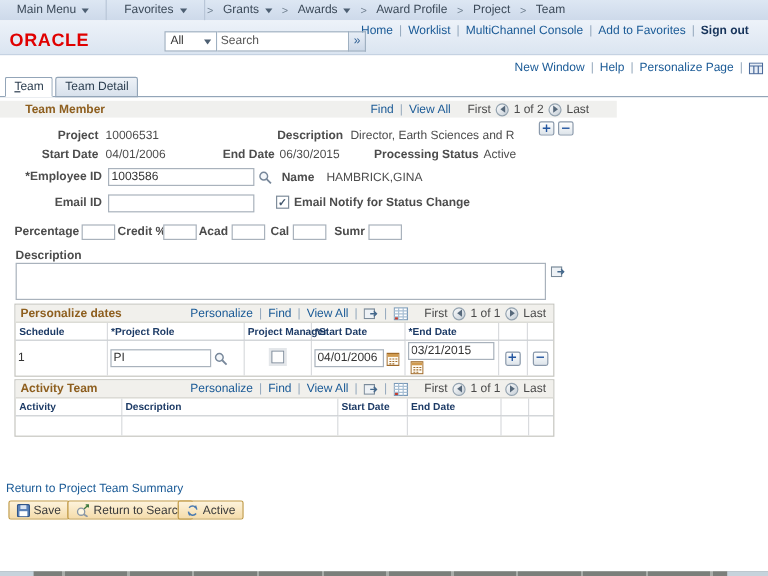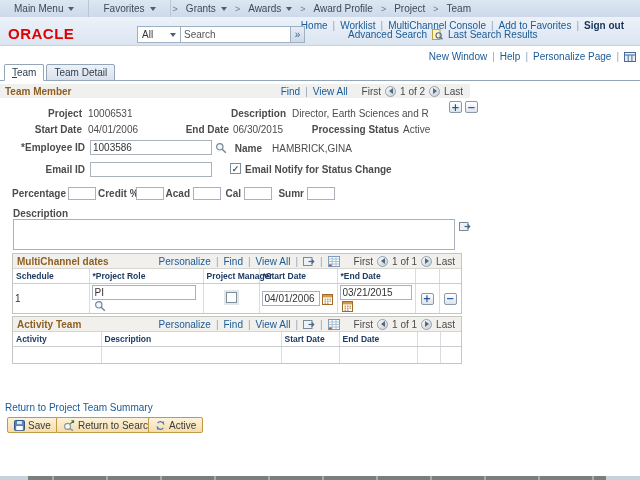--- a/index.html
+++ b/index.html
@@ -26,21 +26,21 @@
 .gobtn{width:14px;background:linear-gradient(#e8eef6,#ccd8e8);border:1px solid #9fb0c1;border-left:none;color:#2e5f93;display:flex;align-items:center;justify-content:center;cursor:pointer}
 .advrow{position:absolute;left:348px;top:12px;display:flex;align-items:center;gap:5px}
 .pagelinks{position:absolute;top:51px;right:4px;display:flex;align-items:center}
 
 .tabs{position:absolute;top:64px;left:4px;display:flex;gap:2px;z-index:2}
 .tab{height:17px;line-height:16px;padding:0 7px;border:1px solid #93a5b8;background:linear-gradient(#eef2f7,#d8e1ec);color:#2c3e50;cursor:pointer;border-radius:2px 2px 0 0;white-space:nowrap}
 .tab.active{background:#fff;border-bottom-color:#fff}
 .tab.active::first-letter{text-decoration:underline}
 .tabline{position:absolute;top:80px;left:0;width:640px;height:1px;background:#93a5b8}
 
-.secbar{position:absolute;top:84px;left:0;width:470px;height:14px;background:#f0f0ee;display:flex;align-items:center;padding:0 5px}
+.secbar{position:absolute;top:84px;left:0;width:514px;height:14px;background:#f0f0ee;display:flex;align-items:center;padding:0 21px}
 .sectitle{color:#8e5f1f;font-weight:bold;white-space:nowrap}
 .toolclust{margin-left:auto;display:flex;align-items:center}
 .navclust{display:flex;align-items:center;gap:4px;margin-left:14px;padding-right:2px}
 .navtxt{color:#4a4a4a;white-space:nowrap}
 .ncirc{width:11px;height:11px;border-radius:50%;background:linear-gradient(135deg,#fbfcfd,#c6cfd7);border:1px solid #93a2af;display:inline-flex;align-items:center;justify-content:center;cursor:pointer;flex:none}
 .ncirc.prev::after{content:"";border-style:solid;border-width:3px 4px 3px 0;border-color:transparent #56687a transparent transparent}
 .ncirc.next::after{content:"";border-style:solid;border-width:3px 0 3px 4px;border-color:transparent transparent transparent #56687a}
 .pmrow{position:absolute;top:101px;left:449px;display:flex;gap:3px}
 .pm{width:13px;height:12px;border:1px solid #8a99ab;border-radius:2px;background:linear-gradient(#fff,#dde4ea);color:#2456a0;font-weight:bold;font-size:10px;display:inline-flex;align-items:center;justify-content:center;cursor:pointer;font-family:"DejaVu Sans",sans-serif;flex:none}
 
@@ -122,29 +122,20 @@
       <span class="signout">Sign out</span>
     </div>
     <div class="searchrow">
       <div class="scope">
         <span>All</span>
         <span class="caret"></span>
       </div>
       <input class="sinp" placeholder="Search" style="">
       <div class="gobtn">»</div>
     </div>
-    <div class="advrow">
-      <span class="lnk">Advanced Search</span>
-      <span class="icon" style="position:static"><svg width="11" height="11" viewBox="0 0 11 11">
-            <rect x="0.5" y="0.5" width="7.5" height="10" fill="#fdf2c0" stroke="#b8a23e"></rect>
-            <circle cx="6.6" cy="6.4" r="2.6" fill="none" stroke="#4a6a9a" stroke-width="1.1"></circle>
-            <line x1="8.4" y1="8.2" x2="10.4" y2="10.2" stroke="#4a6a9a" stroke-width="1.3"></line>
-          </svg></span>
-      <span class="lnk">Last Search Results</span>
-    </div>
   </div>
 
   <div class="pagelinks">
     <span class="lnk">New Window</span>
     <span class="pp"></span>
     <span class="lnk">Help</span>
     <span class="pp"></span>
     <span class="lnk">Personalize Page</span>
     <span class="pp"></span>
     <span class="icon" style="position:static"><svg width="12" height="10" viewBox="0 0 12 10">
@@ -220,21 +211,21 @@
   <span class="blab" style="left:13px;top:208px">Description</span>
   <textarea class="desc" style=""></textarea>
   <span class="icon" style="left:459px;top:221px"><svg width="12" height="10" viewBox="0 0 12 10">
         <rect x="0.5" y="1.5" width="8.5" height="8" fill="#eef2f6" stroke="#7a8a99"></rect>
         <path d="M5.5 5.5h5" stroke="#44688c" stroke-width="1.2" fill="none"></path>
         <path d="M8.6 3.4l2.1 2.1-2.1 2.1" fill="none" stroke="#44688c" stroke-width="1.2"></path>
       </svg></span>
 
   <div class="grid" style="top:253px">
     <div class="gridbar">
-      <span class="gtitle">MultiChannel dates</span>
+      <span class="gtitle">Personalize dates</span>
       <span class="toolclust">
         <span class="lnk">Personalize</span>
         <span class="pp"></span>
         <span class="lnk">Find</span>
         <span class="pp"></span>
         <span class="lnk">View All</span>
         <span class="pp"></span>
         <span class="icon" style="position:static"><svg width="12" height="10" viewBox="0 0 12 10">
               <rect x="0.5" y="1.5" width="8.5" height="8" fill="#eef2f6" stroke="#7a8a99"></rect>
               <path d="M5.5 5.5h5" stroke="#44688c" stroke-width="1.2" fill="none"></path>
@@ -270,21 +261,21 @@
         <th>Schedule</th>
         <th>*Project Role</th>
         <th>Project Manager</th>
         <th>*Start Date</th>
         <th>*End Date</th>
         <th></th>
         <th></th>
       </tr>
       <tr>
         <td>1</td>
-        <td><input class="ginp" style="width: 104px;" value="PI"><span class="icon" style="position:static"><svg width="12" height="12" viewBox="0 0 12 12">
+        <td><input class="ginp" style="width: 84px;" value="PI"><span class="icon" style="position:static"><svg width="12" height="12" viewBox="0 0 12 12">
                   <circle cx="4.8" cy="4.8" r="3.2" fill="#f4f7fa" stroke="#77879a" stroke-width="1.2"></circle>
                   <line x1="7.2" y1="7.2" x2="10.8" y2="10.8" stroke="#77879a" stroke-width="1.5"></line>
                 </svg></span></td>
         <td class="ctr"><span class="cbx disabled"></span></td>
         <td><input class="ginp" style="width: 58px;" value="04/01/2006"><span class="icon" style="position:static"><svg width="11" height="12" viewBox="0 0 11 12">
                   <rect x="0.5" y="1.5" width="10" height="10" fill="#fffdf6" stroke="#a06a28"></rect>
                   <rect x="1" y="2" width="9" height="2.4" fill="#d09a4e"></rect>
                   <path d="M2.5 6.2h1.6M5 6.2h1.6M7.5 6.2h1.6M2.5 8.2h1.6M5 8.2h1.6M7.5 8.2h1.6M2.5 10.2h1.6M5 10.2h1.6" stroke="#a06a28" stroke-width="0.9" fill="none"></path>
                 </svg></span></td>
         <td><input class="ginp" style="width: 72px;" value="03/21/2015"><span class="icon" style="position:static"><svg width="11" height="12" viewBox="0 0 11 12">

